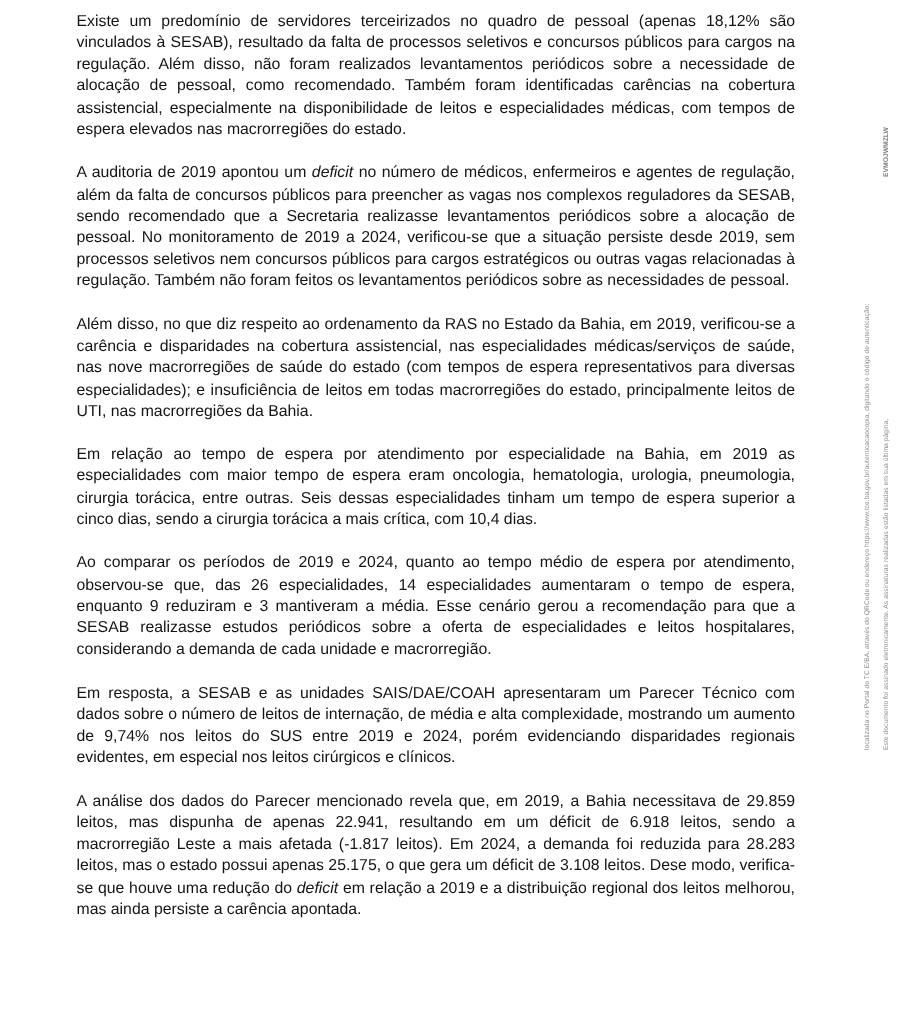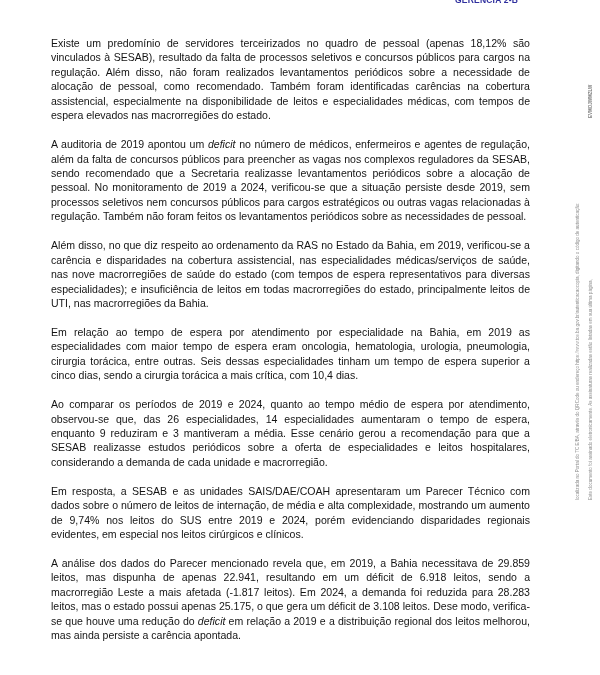--- a/index.html
+++ b/index.html
@@ -43,21 +43,21 @@
     font-weight: bold;
     letter-spacing: 0.2px;
     color: #2f2f9e;
     white-space: nowrap;
   }
 
   
   #text-column {
     position: absolute;
     left: 51px;
-    top: 36px;
+    top: 7px;
     width: 479px;
   }
   .para {
     font-family: "Liberation Sans", sans-serif;
     font-size: 10.55px;
     line-height: 14.45px;
     text-align: justify;
     text-justify: inter-word;
     margin: 0 0 14.4px 0;
     color: #141414;
@@ -94,23 +94,20 @@
     font-size: 4.5px;
     font-weight: bold;
     color: #7d7d7d;
   }
 </style>
 </head>
 <body>
 
 <div id="page">
 
-  <div id="header-band">
-    <div id="header-title">GERÊNCIA 2-B</div>
-  </div>
 
   <div id="text-column">
 
     <p class="para">
       <span>Existe um predomínio de servidores terceirizados no quadro de pessoal (apenas 18,12% são vinculados à SESAB), resultado da falta de processos seletivos e concursos públicos para cargos na regulação. Além disso, não foram realizados levantamentos periódicos sobre a necessidade de alocação de pessoal, como recomendado. Também foram identificadas carências na cobertura assistencial, especialmente na disponibilidade de leitos e especialidades médicas, com tempos de espera elevados nas macrorregiões do estado.</span>
     </p>
 
     <p class="para">
       <span>A auditoria de 2019 apontou um </span><em>deficit</em><span> no número de médicos, enfermeiros e agentes de regulação, além da falta de concursos públicos para preencher as vagas nos complexos reguladores da SESAB, sendo recomendado que a Secretaria realizasse levantamentos periódicos sobre a alocação de pessoal. No monitoramento de 2019 a 2024, verificou-se que a situação persiste desde 2019, sem processos seletivos nem concursos públicos para cargos estratégicos ou outras vagas relacionadas à regulação. Também não foram feitos os levantamentos periódicos sobre as necessidades de pessoal.</span>
     </p>

